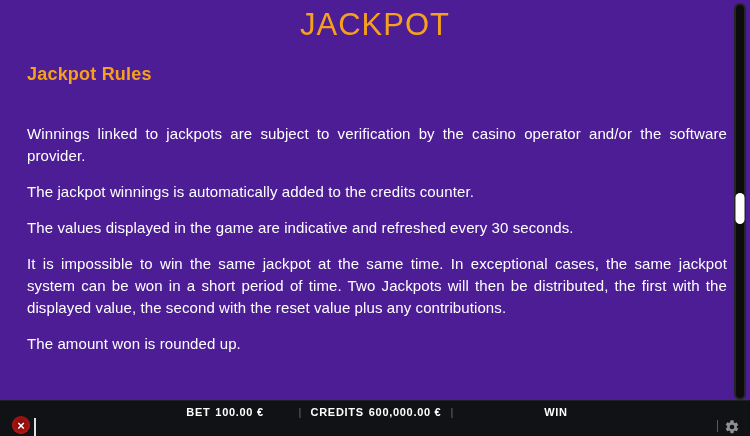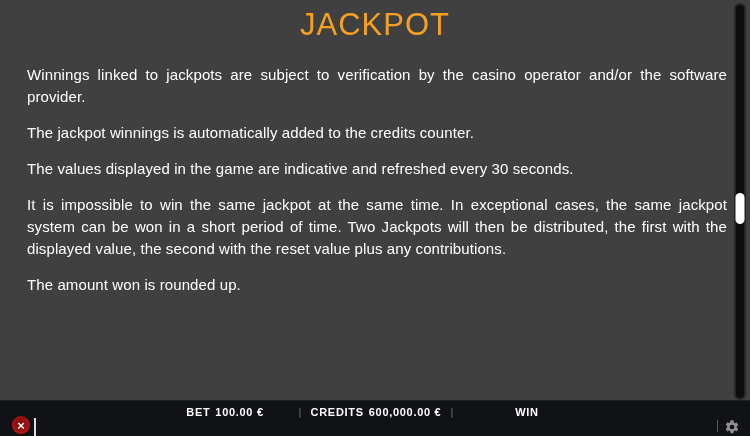--- a/index.html
+++ b/index.html
@@ -1,20 +1,20 @@
 <!DOCTYPE html>
 <html><head>
 <meta charset="utf-8">
 <style>
   html, body { margin: 0; padding: 0; background: #000; }
   .screen {
     position: relative;
     width: 750px;
     height: 436px;
-    background: #404040;
+    background: #4c1d95;
     overflow: hidden;
     font-family: "Liberation Sans", sans-serif;
     -webkit-font-smoothing: antialiased;
   }
 
   
   .title {
     position: absolute;
     top: 7px;
     left: 0;
@@ -101,21 +101,21 @@
     top: 0;
     transform: translateX(-50%);
     line-height: 23px;
     color: #6a6a6a;
     font-size: 11px;
   }
   .pos-bet     { left: 225px; }
   .pos-sep1    { left: 300px; }
   .pos-credits { left: 376px; }
   .pos-sep2    { left: 452px; }
-  .pos-win     { left: 527px; text-align: right; }
+  .pos-win     { left: 556px; text-align: right; }
 
   
   .close-btn {
     position: absolute;
     left: 12px;
     top: 416px;
     width: 18px;
     height: 18px;
     padding: 0;
     border: none;
@@ -162,20 +162,21 @@
   .gear-btn svg { display: block; }
 </style>
 </head>
 <body>
 
 <div class="screen">
 
   <div class="title">JACKPOT</div>
 
   <div class="content">
+    <h2>Jackpot Rules</h2>
     <p>Winnings linked to jackpots are subject to verification by the casino operator and/or the software provider.</p>
     <p>The jackpot winnings is automatically added to the credits counter.</p>
     <p>The values displayed in the game are indicative and refreshed every 30 seconds.</p>
     <p>It is impossible to win the same jackpot at the same time. In exceptional cases, the same jackpot system can be won in a short period of time. Two Jackpots will then be distributed, the first with the displayed value, the second with the reset value plus any contributions.</p>
     <p>The amount won is rounded up.</p>
   </div>
 
   <div class="scroll-track">
     <div class="scroll-thumb"></div>
   </div>

